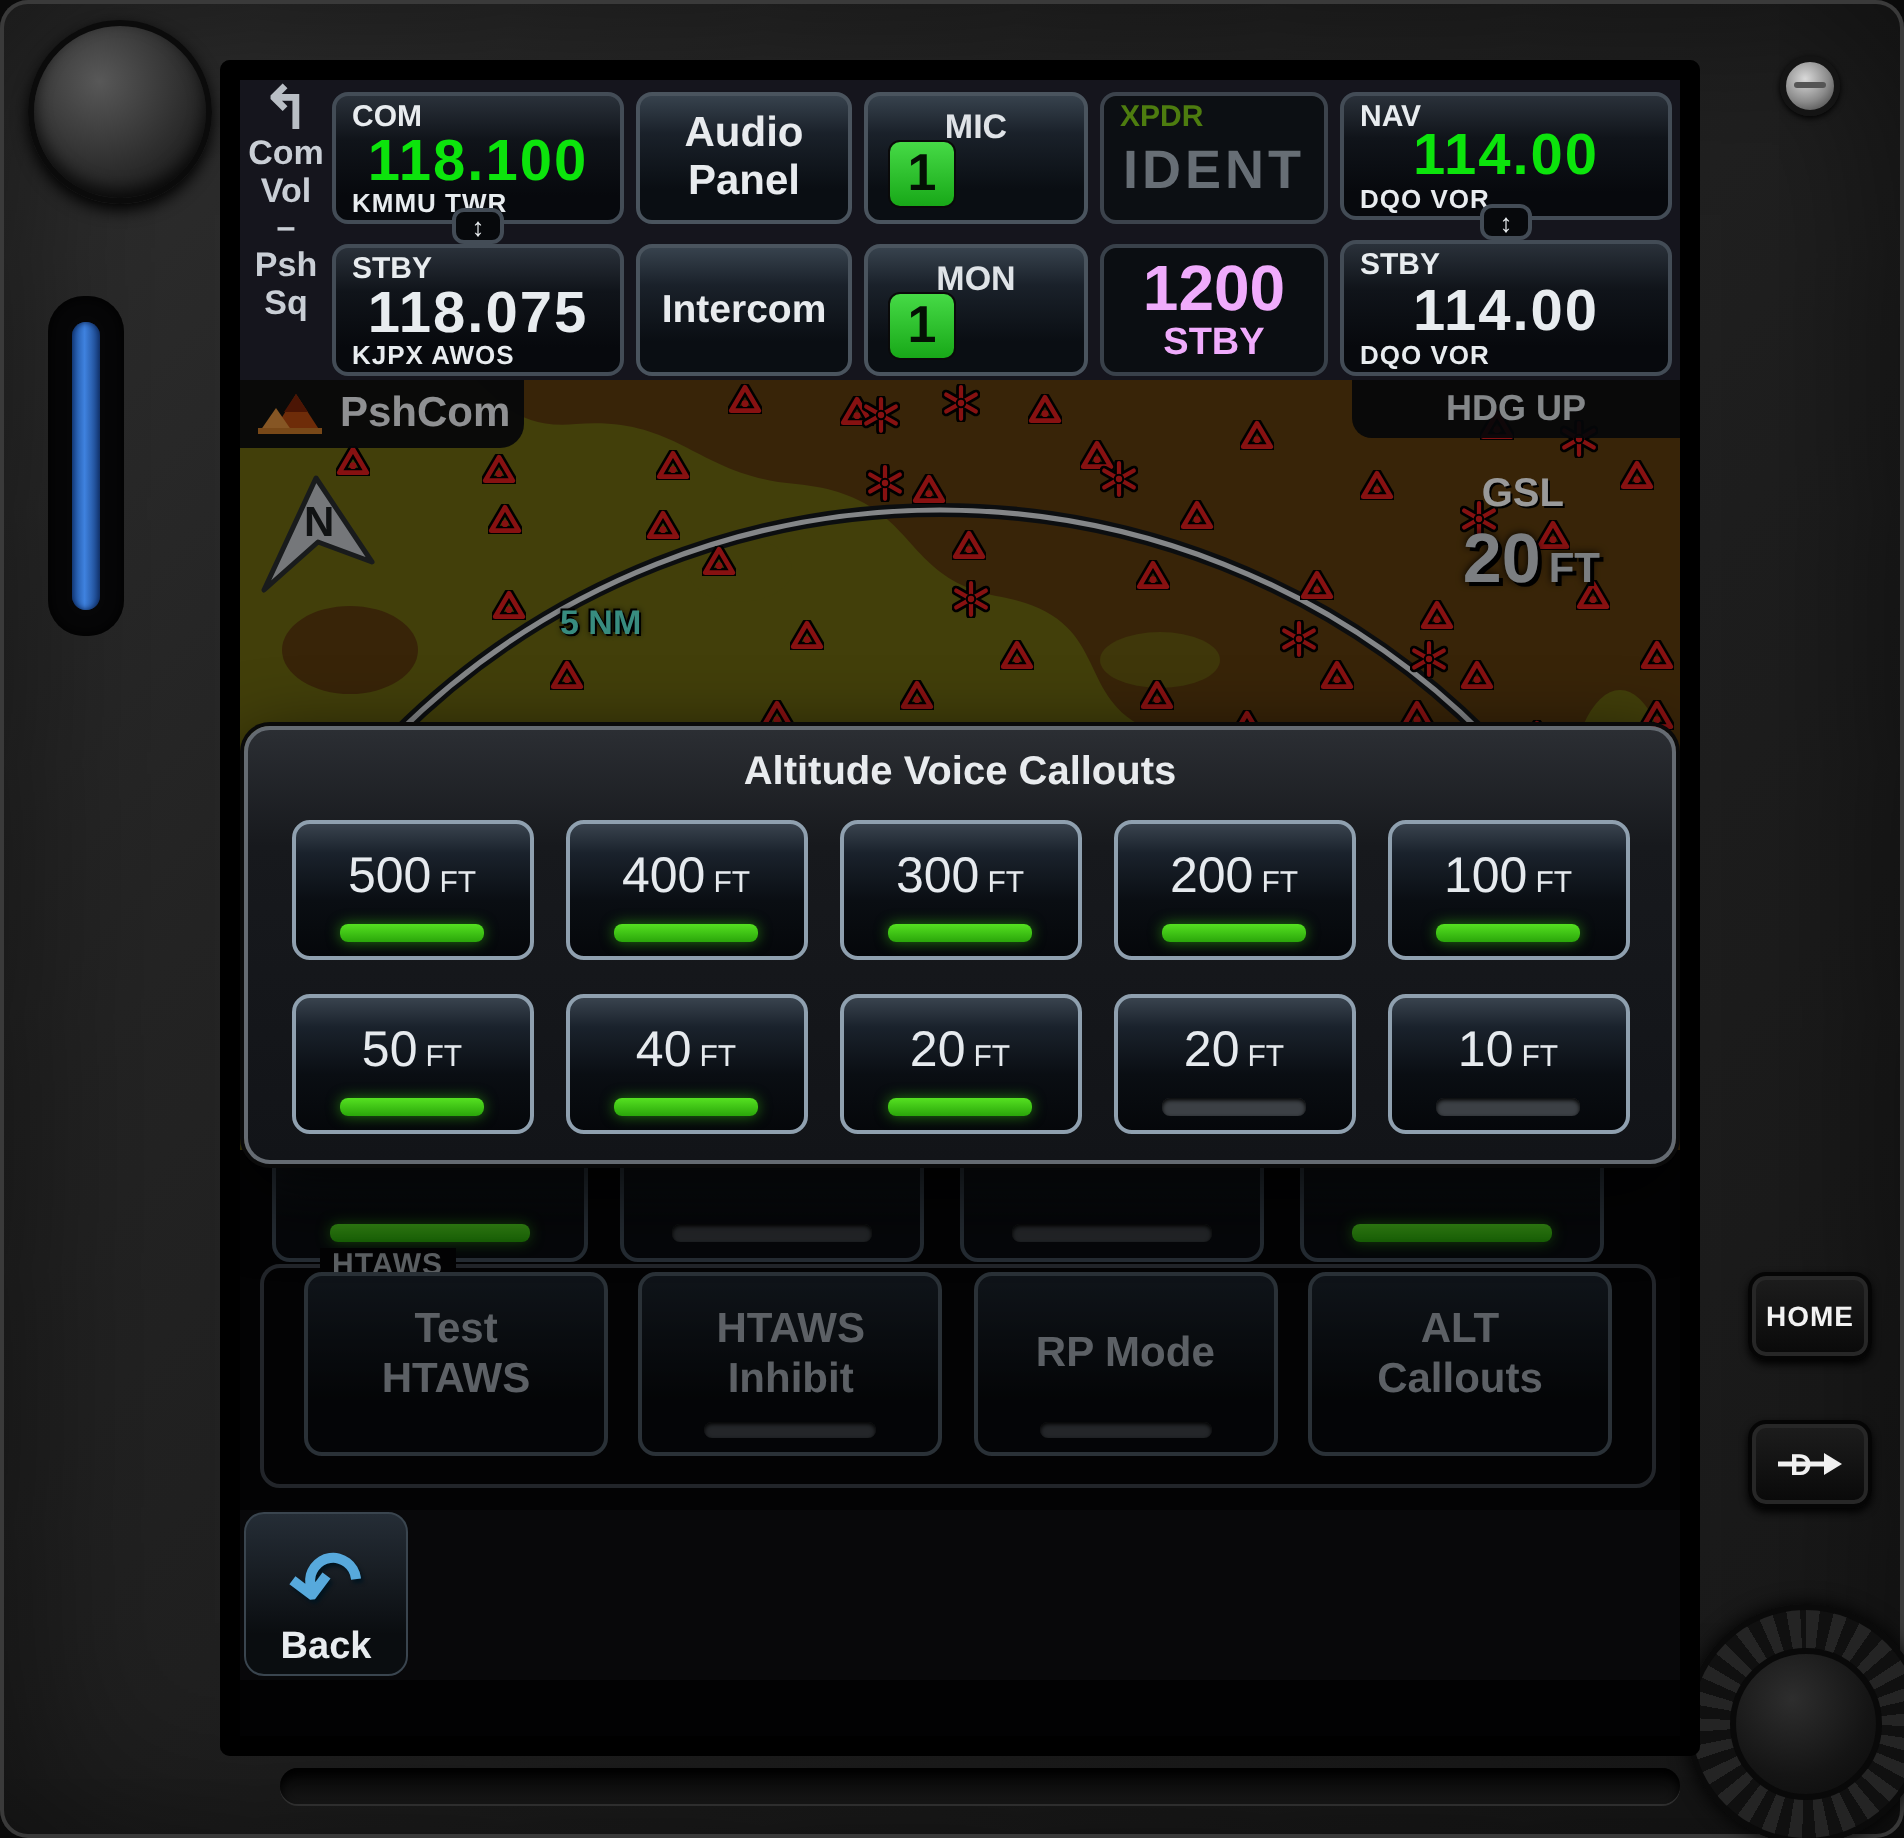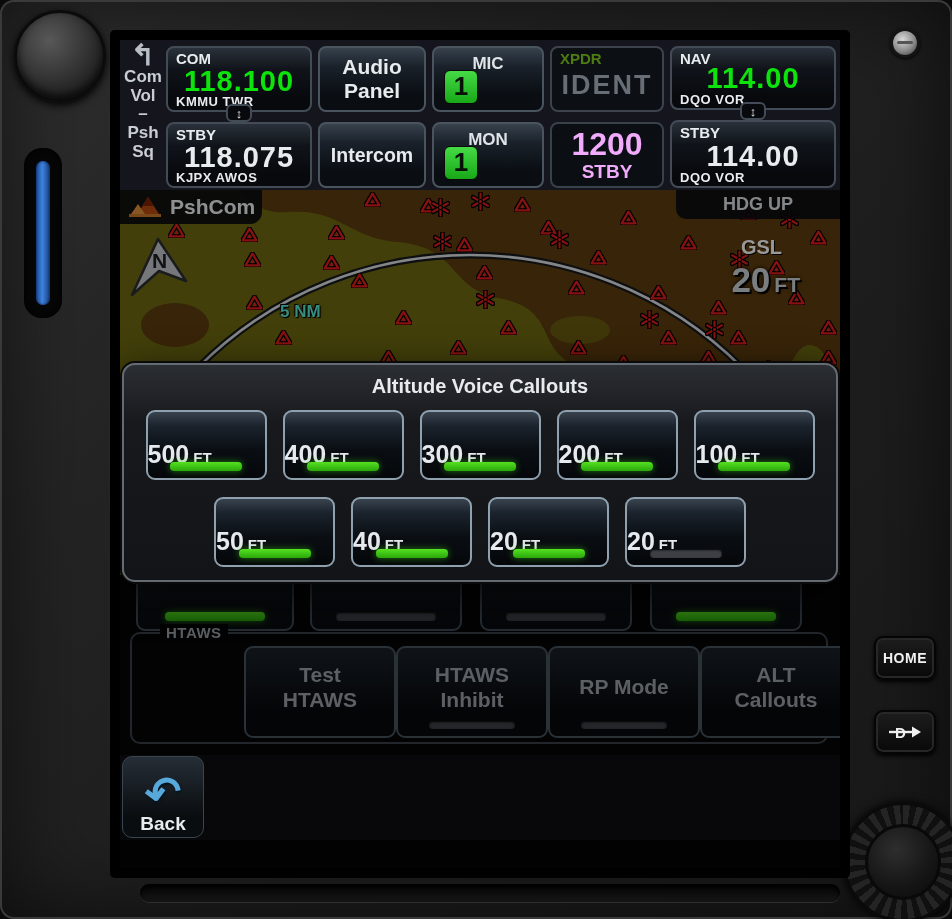--- a/index.html
+++ b/index.html
@@ -86,40 +86,40 @@
   
   .page-area{position:absolute;left:0;top:535px;width:720px;height:180px;background:#060608;}
   .pb{position:absolute;top:-12px;height:68px;border:2px solid #3e4a56;border-radius:9px;
     background:linear-gradient(180deg,#1d242c,#0a0d11 70%);}
   .ind{height:9px;width:100px;border-radius:4px;background:#3c4045;box-shadow:inset 0 1px 2px #000;}
   .ind.on{background:linear-gradient(#55e121,#2aa60a);box-shadow:0 0 7px rgba(60,210,20,.55);}
   .pb .ind{position:absolute;left:50%;transform:translateX(-50%);bottom:8px;}
   .ht-group{position:absolute;left:10px;top:57px;width:698px;height:112px;border:2px solid #3a3f46;border-radius:10px;}
   .ht-legend{position:absolute;left:28px;top:-10px;background:#060608;padding:0 6px;color:#9aa0a6;
     font-size:15px;font-weight:bold;letter-spacing:.5px;}
-  .ht-row{position:absolute;left:0;top:12px;width:100%;padding:0 20px;display:flex;justify-content:flex-end;margin-left:46px;}
+  .ht-row{position:absolute;left:0;top:2px;width:100%;padding:0 20px;display:flex;justify-content:space-between;}
   .ht-btn{position:relative;width:152px;height:92px;border:2px solid #46525c;border-radius:9px;
     background:linear-gradient(180deg,#1a222b,#07090c 70%);color:#9aa1a8;font-size:21px;font-weight:bold;
     display:flex;align-items:center;justify-content:center;text-align:center;line-height:1.2;padding:0 14px 10px;cursor:pointer;}
   .ht-btn .ind{position:absolute;left:50%;transform:translateX(-50%);bottom:7px;width:86px;height:8px;}
 
   .dim{position:absolute;left:0;top:150px;width:720px;height:565px;background:rgba(0,0,0,.40);z-index:3;}
 
   
   .dialog{position:absolute;left:2px;top:323px;width:716px;height:219px;z-index:4;
     background:linear-gradient(180deg,#2b2e33,#17191d 58px,#121418);
     border:2px solid #656b72;border-radius:13px;
     box-shadow:0 0 0 2px #0a0a0a,0 12px 40px rgba(0,0,0,.85);}
   .dlg-title{margin-top:10px;text-align:center;color:#e8ebee;font-size:20px;font-weight:bold;}
   .co-row{position:absolute;left:0;width:100%;display:flex;justify-content:center;gap:16px;}
   .co-row1{top:45px;} .co-row2{top:132px;}
   .co-btn{position:relative;width:121px;height:70px;border:2px solid #8fa0af;border-radius:9px;
     background:linear-gradient(180deg,#39434e,#1a222c 22%,#0a0e13 58%,#05070a);
     color:#e6eaee;cursor:pointer;font-family:inherit;}
-  .co-text{position:absolute;left:0;right:0;top:28px;text-align:left;font-weight:bold;font-size:25px;}
+  .co-text{position:absolute;left:0;right:0;top:12px;text-align:center;font-weight:normal;font-size:25px;}
   .co-text .unit{font-size:15px;margin-left:4px;}
   .co-btn .ind{position:absolute;left:50%;transform:translateX(-50%);bottom:7px;width:72px;}
 
   
   .footer{position:absolute;left:0;top:715px;width:720px;height:85px;background:#08080a;}
   .back-btn{position:absolute;left:2px;top:1px;width:82px;height:82px;border-radius:10px;
     background:linear-gradient(180deg,#252d36,#0a0d10 75%);border:1px solid #3a454f;cursor:pointer;
     display:flex;flex-direction:column;align-items:center;justify-content:flex-end;padding-bottom:2px;}
   .back-ic{font-size:44px;line-height:.9;font-weight:bold;color:#57a9dc;transform:rotate(-8deg);
     text-shadow:1px 2px 2px #02141f;}
@@ -400,20 +400,24 @@
             <span class="ind on"></span>
           </button>
         <button class="co-btn">
           <span class="co-text"><span>20</span><span class="unit">FT</span></span>
             <span class="ind on"></span>
           </button>
         <button class="co-btn">
           <span class="co-text"><span>20</span><span class="unit">FT</span></span>
             <span class="ind"></span>
           </button>
+        <button class="co-btn">
+          <span class="co-text"><span>10</span><span class="unit">FT</span></span>
+            <span class="ind"></span>
+          </button>
       </div>
     </div>
 
     <div class="footer">
       <div class="back-btn">
         <span class="back-ic">↶</span>
         <span class="back-lab">Back</span>
       </div>
     </div>
 

